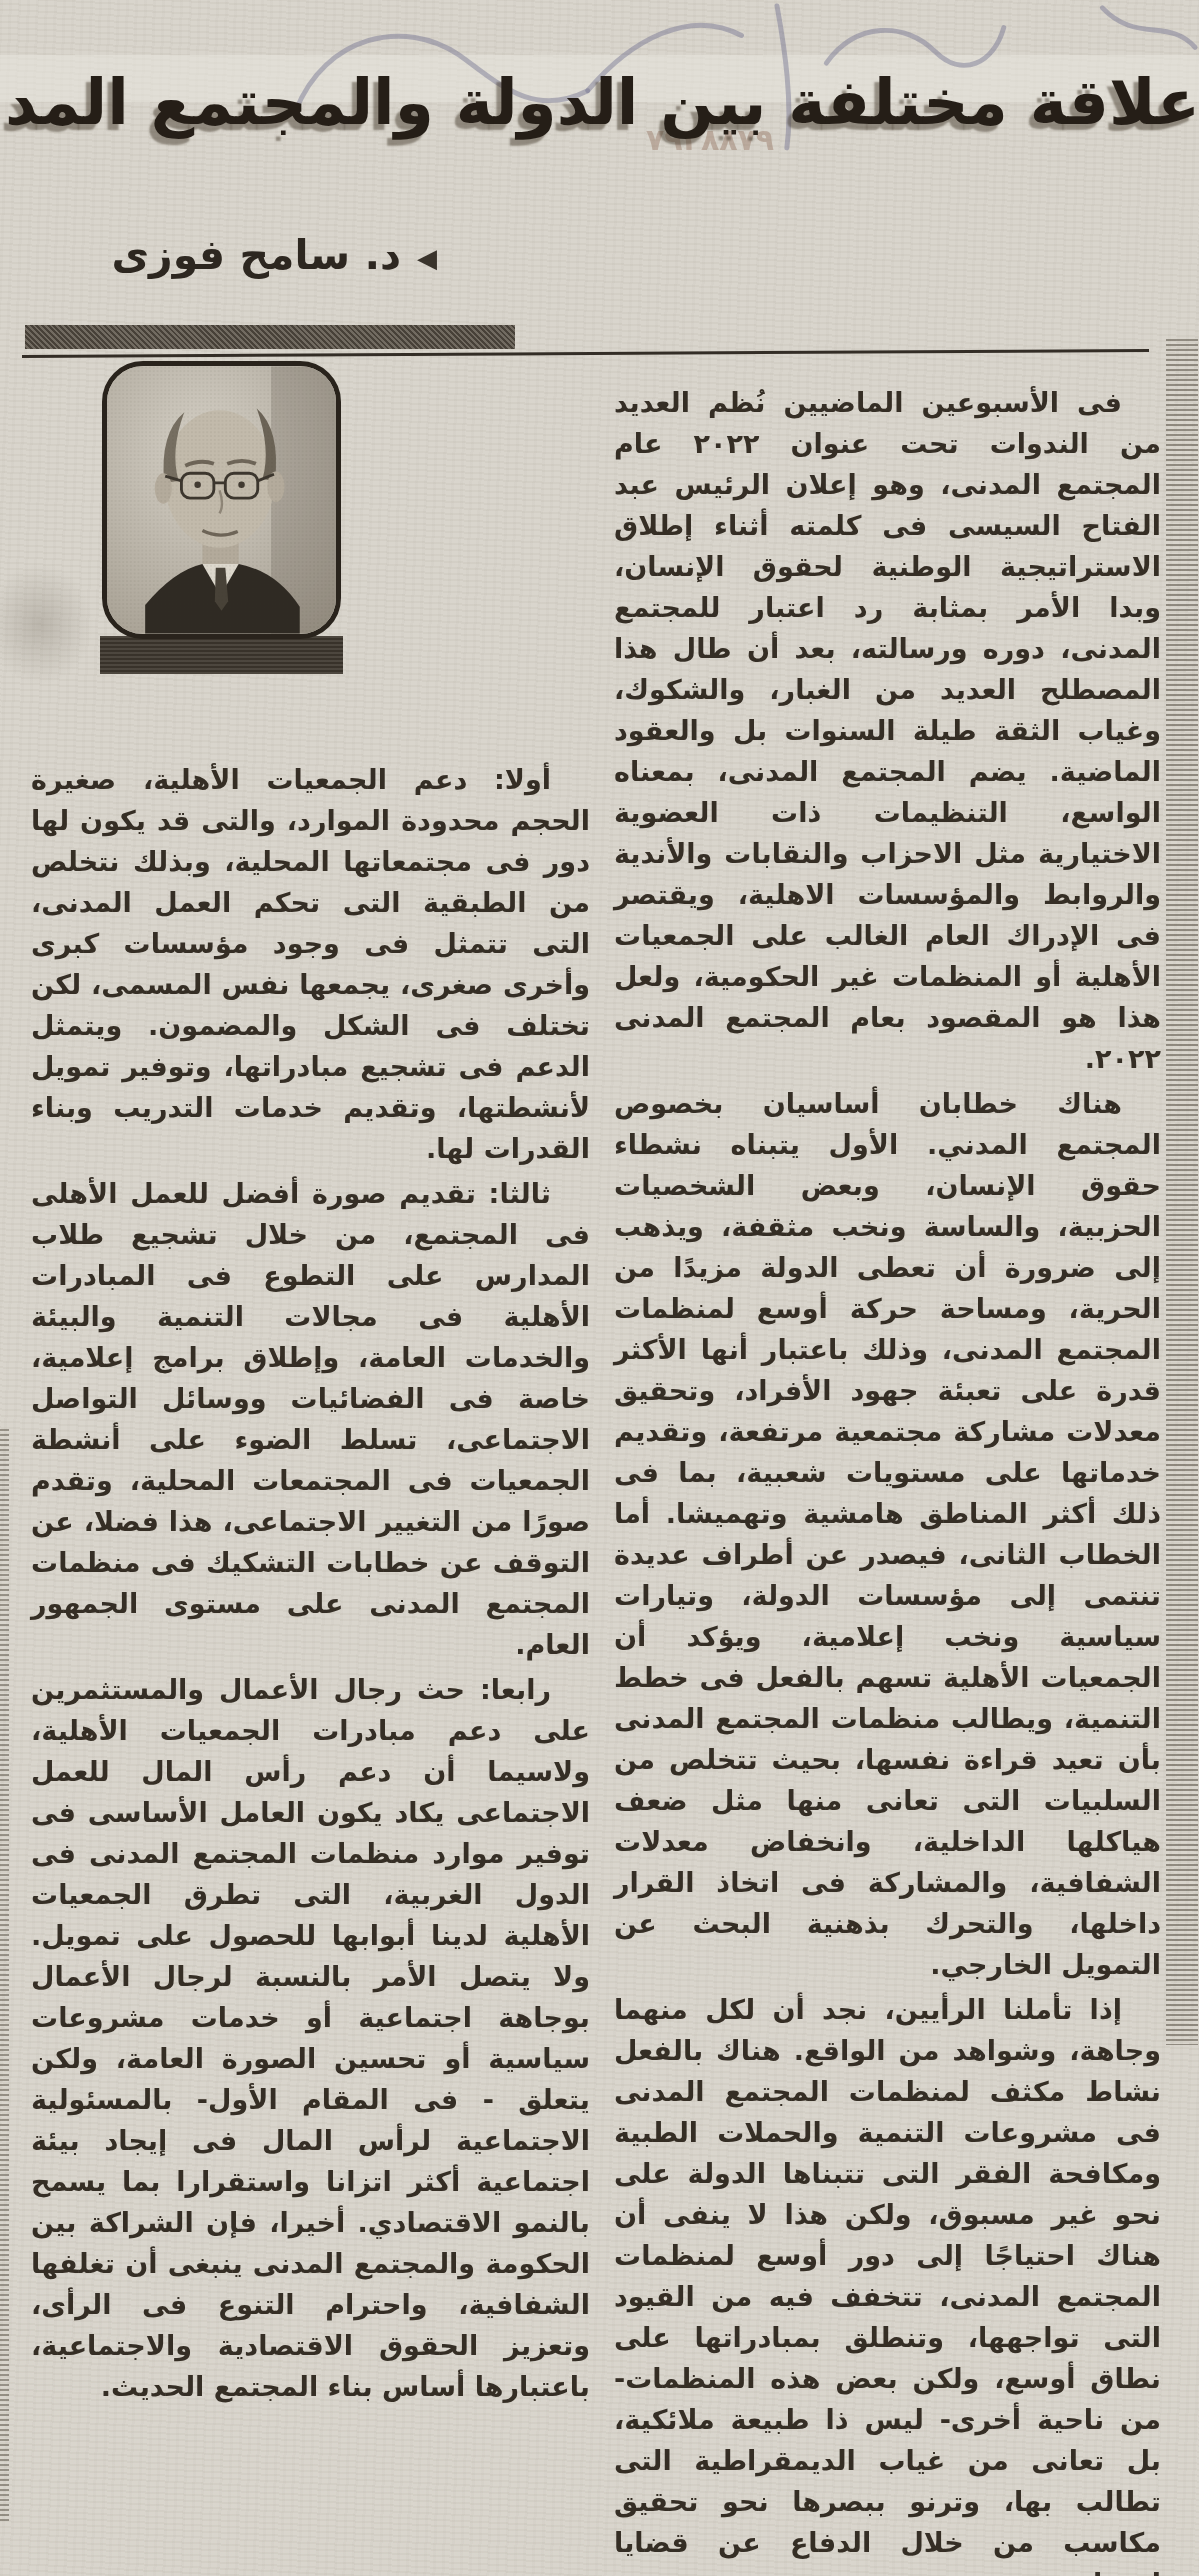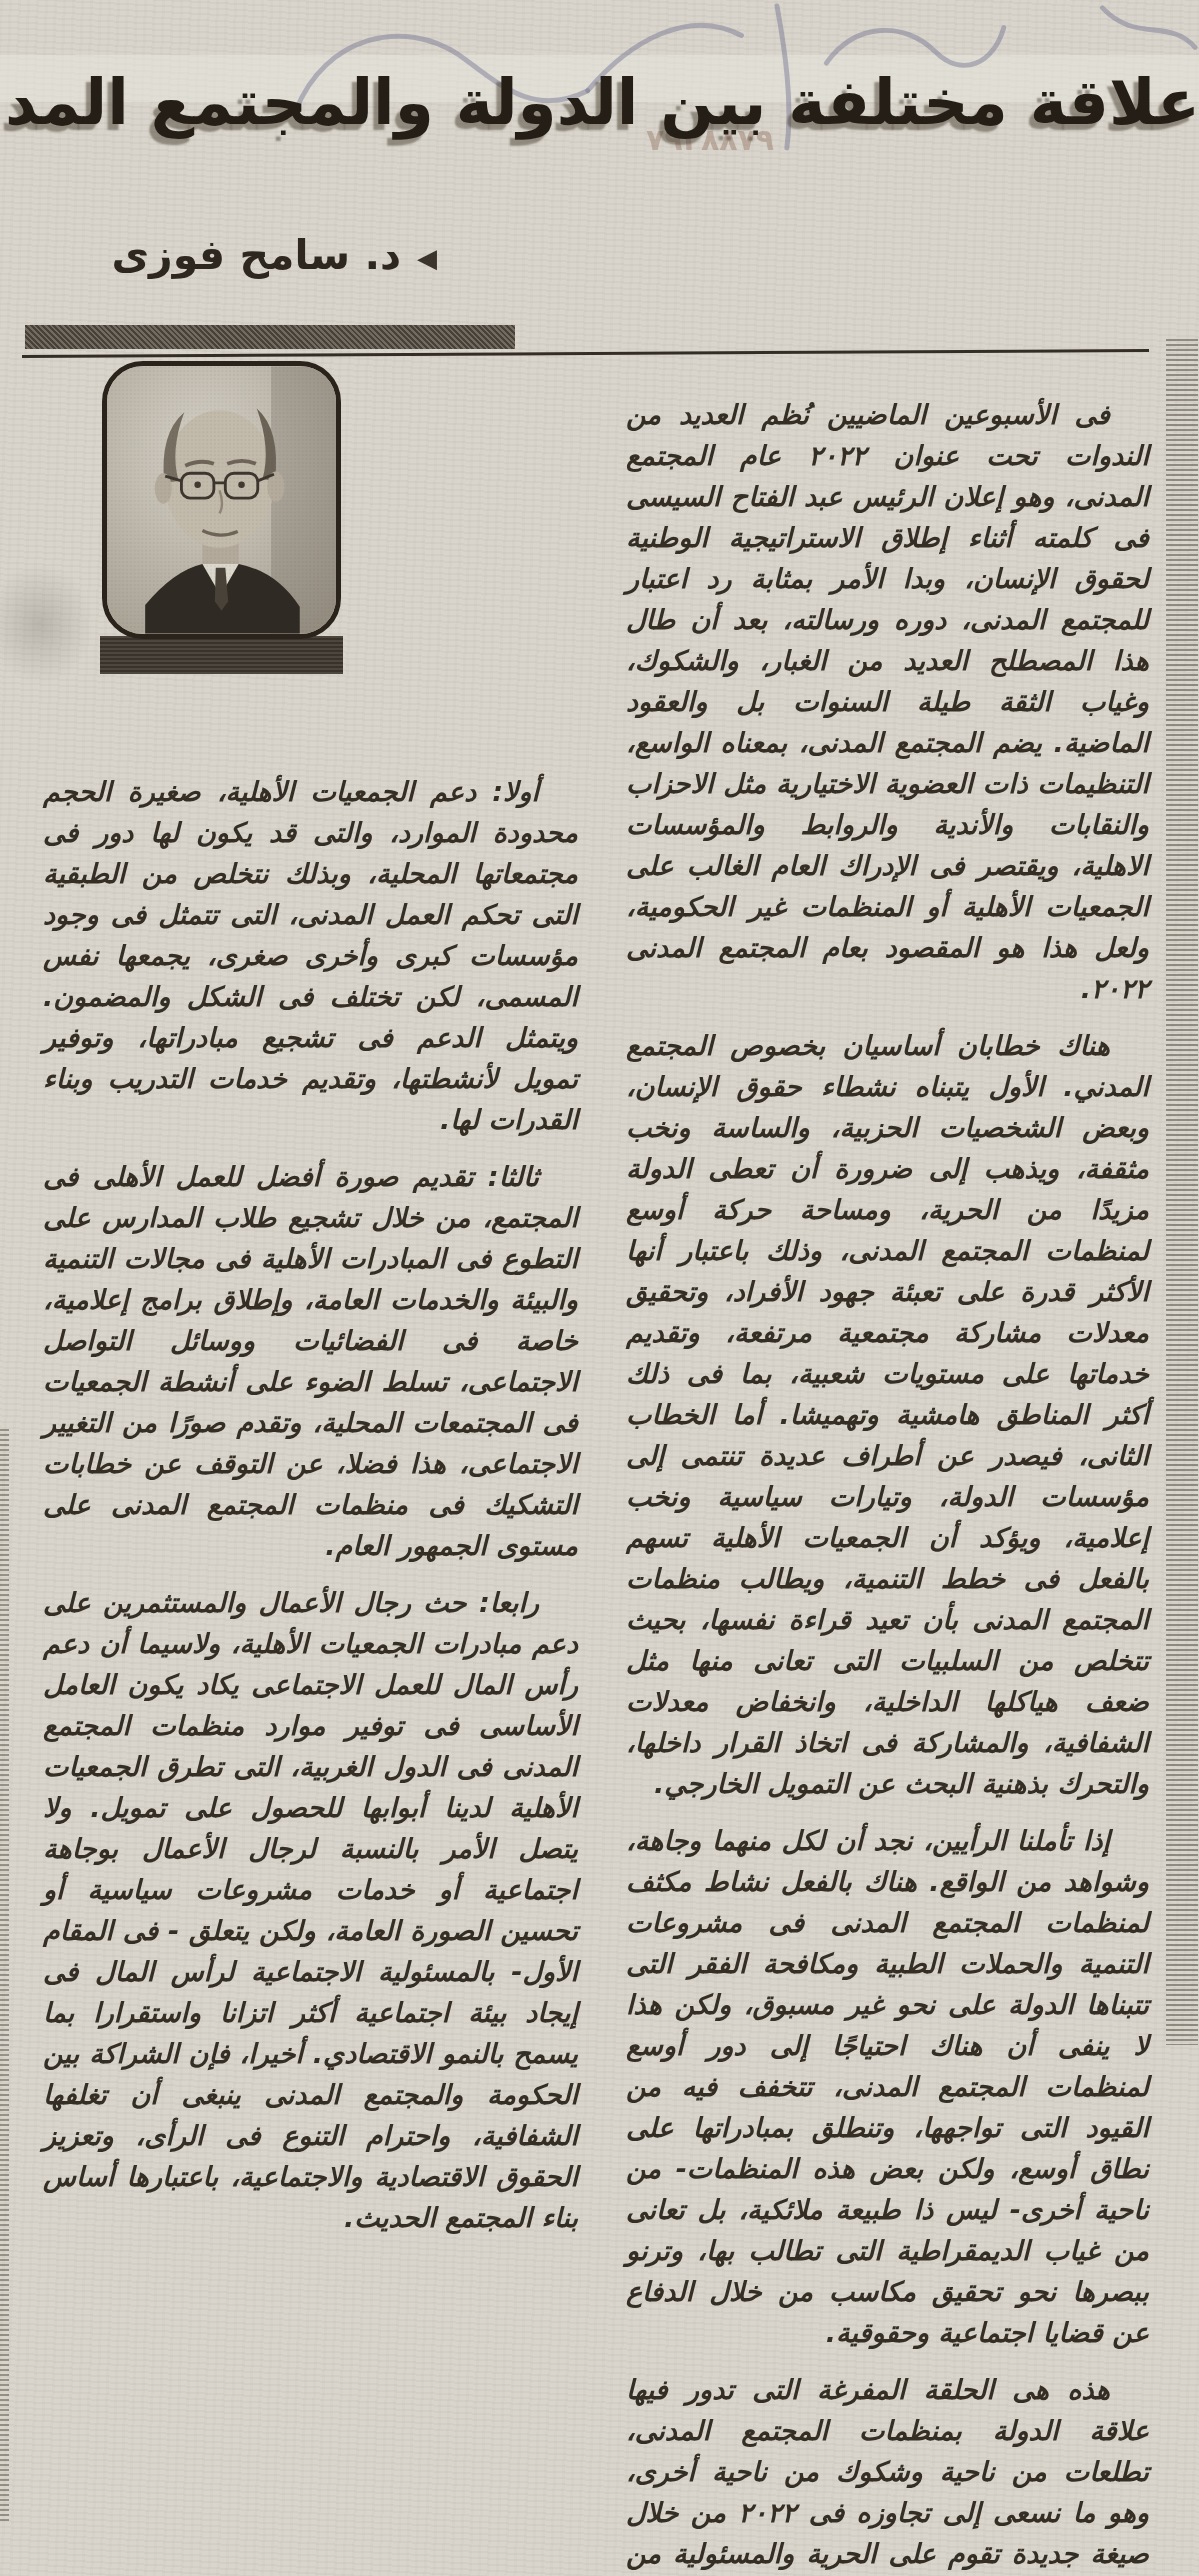--- a/index.html
+++ b/index.html
@@ -53,21 +53,21 @@
   .photo-frame svg{display:block;width:100%;height:100%;}
   .photo-bar{
     position:absolute;left:100px;top:636px;width:243px;height:38px;
     background-color:#38322a;
     background-image:repeating-linear-gradient(0deg, rgba(200,195,185,0.14) 0 2px, transparent 2px 4px);
   }
   .col{
     position:absolute;direction:rtl;text-align:justify;
     font-size:27px;line-height:41px;font-weight:bold;color:#352e25;
   }
-  .col p{margin:16px;text-indent:39px;font-style:italic;}
+  .col p{margin:4px;text-indent:39px;}
   .col p.cont{text-indent:0;}
   .col-right{top:378px;right:35px;width:555px;}
   .col-left{top:755px;left:27px;width:567px;}
   .coil-right{
     position:absolute;right:2px;top:339px;width:32px;height:1706px;
     background:repeating-linear-gradient(180deg, rgba(85,78,66,0.55) 0 2px, rgba(216,212,203,0) 2px 5px);
   }
   .coil-left{
     position:absolute;left:0;top:1429px;width:9px;height:1094px;
     background:repeating-linear-gradient(180deg, rgba(85,78,66,0.5) 0 2px, transparent 2px 5px);

